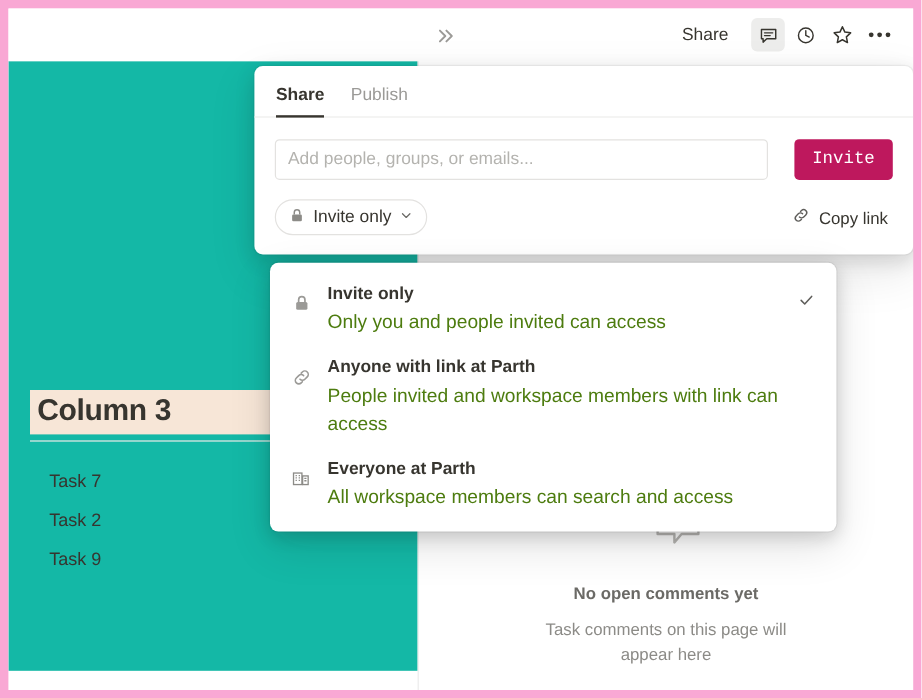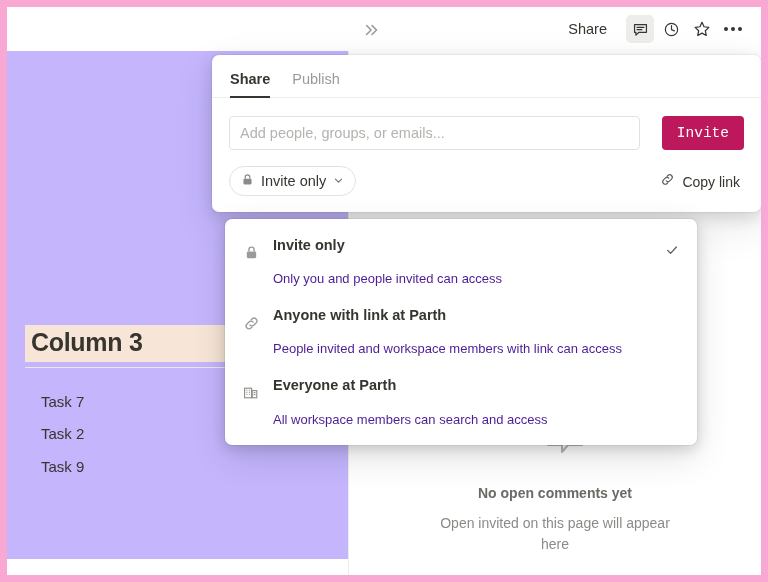--- a/index.html
+++ b/index.html
@@ -74,21 +74,21 @@
     width: 1px;
     background: #ececeb;
     z-index: 1;
   }
 
   .doc-pane {
     position: absolute;
     left: 0; top: 44px;
     width: 341px; bottom: 16px;
     padding: 0 22px;
-    background: #c4b5fd;
+    background: #14b8a6;
   }
 
   .col-heading {
     position: absolute;
     left: 18px;
     top: 274px;
     width: 290px;
     background: #f7e6d7;
     padding: 3px 6px 5px 6px;
     font-size: 25px;
@@ -281,24 +281,24 @@
     padding-top: 10px;
   }
   .mi-text { flex: 1; }
   .mi-title {
     font-size: 14.5px;
     font-weight: bold;
     color: #37352f;
     line-height: 1.4;
   }
   .mi-desc {
-    font-size: 13px;
-    color: #4c1d95;
+    font-size: 16px;
+    color: #4d7c0f;
     line-height: 1.45;
-    margin-top: 15px;
+    margin-top: 2px;
   }
   .mi-check {
     flex: none;
     width: 18px;
     display: flex;
     align-items: center;
     justify-content: center;
     color: #5f5e5b;
     padding-top: 8px;
   }
@@ -363,21 +363,21 @@
   </div>
 
   <div class="comments-pane">
     <div class="comment-bubbles">
       <svg width="62" height="50" viewBox="0 0 62 50" fill="none" stroke="#b6b5b2" stroke-width="2" stroke-linejoin="round" stroke-linecap="round">
         <path d="M4 3h28v16H14l-6 7v-7H4z"></path>
         <path d="M24 14h34v18H44l-6 7v-7H24z" fill="#ffffff"></path>
       </svg>
     </div>
     <div class="empty-title">No open comments yet</div>
-    <div class="empty-sub">Open invited on this page will appear here</div>
+    <div class="empty-sub">Task comments on this page will appear here</div>
   </div>
 
   <div class="share-popover">
 
     <div class="tabs">
       <div class="tab active">Share</div>
       <div class="tab">Publish</div>
     </div>
 
     <div class="invite-row">

